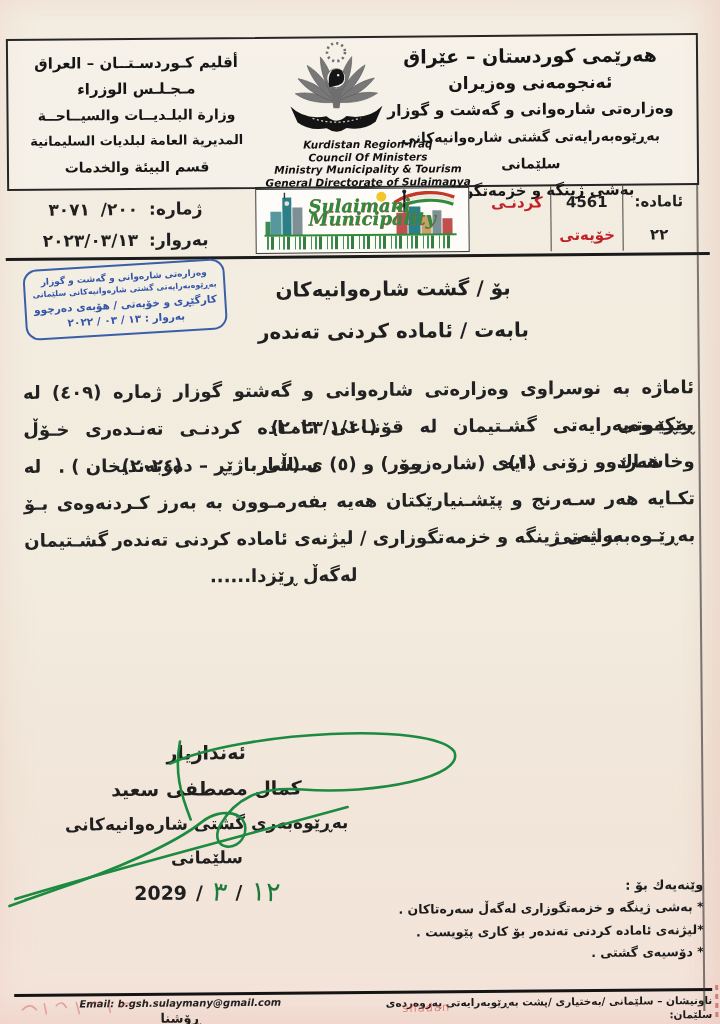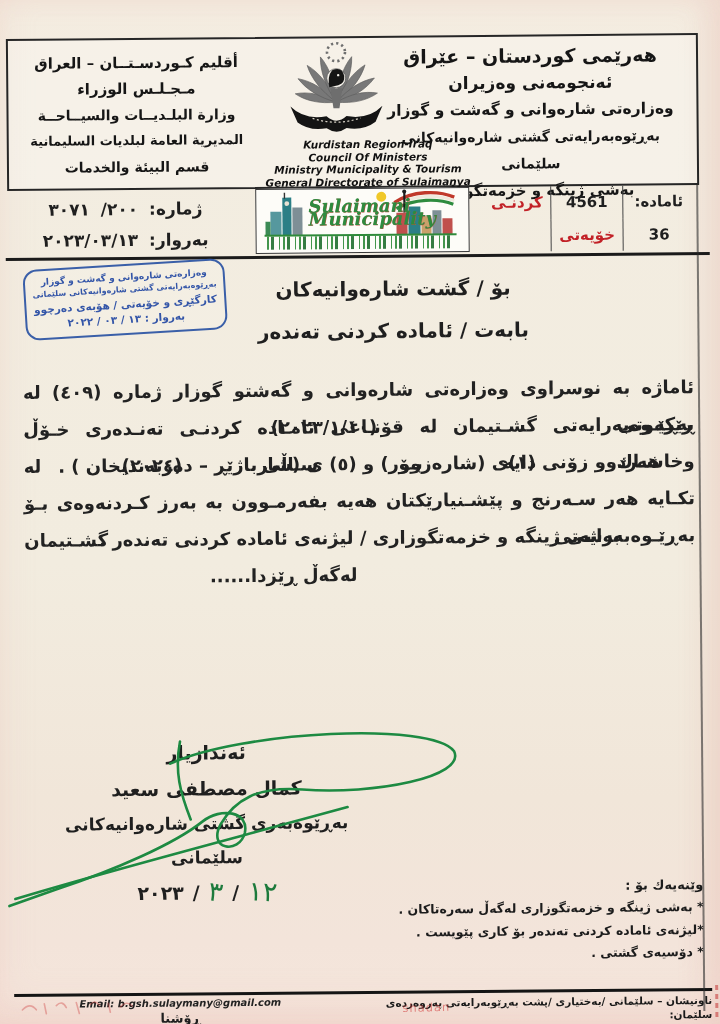--- a/index.html
+++ b/index.html
@@ -209,21 +209,21 @@
         <div>Municipality</div>
       </div>
       <div class="logo-ground"></div>
       <div class="logo-barcode"></div>
     </div>
 
     <div class="ref-table">
       <div class="cell">ئاماده:</div>
       <div class="cell">4561</div>
       <div class="cell red">کردنـی</div>
-      <div class="cell">36</div>
+      <div class="cell">٢٢</div>
       <div class="cell red">خۆیەتی</div>
       <div class="cell"></div>
     </div>
 
     <div class="rule-heavy"></div>
 
     <div class="stamp">
       <div class="s0">وەزارەتی شارەوانی و گەشت و گوزار</div>
       <div class="s1">بەڕێوەبەرایەتی گشتی شارەوانیەکانی سلێمانی</div>
       <div class="s2">کارگێڕی و خۆیەتی / هۆبەی دەرچوو</div>
@@ -242,21 +242,21 @@
       <div class="ln jline">تکـایه هەر سـەرنج و پێشـنیارێکتان هەیه بفەرمـوون به بەرز کـردنەوەی بـۆ بەڕێـوەبەرایەتی گشـتیمان</div>
       <div class="ln cline">بەشی ژینگە و خزمەتگوزاری / لیژنەی ئاماده کردنی تەندەر .</div>
       <div class="ln closing">لەگەڵ ڕێزدا......</div>
     </div>
 
     <div class="sig-block">
       <div class="g0">ئەندازیار</div>
       <div class="g1">کمال مصطفی سعید</div>
       <div class="g2">بەڕێوەبەری گشتی شارەوانیەکانی سلێمانی</div>
       <div class="sig-date">
-        <span>٢٠٢٣</span>
+        <span>2029</span>
         <span>/</span>
         <span class="hand hand-m">٣</span>
         <span>/</span>
         <span class="hand hand-d">١٢</span>
       </div>
     </div>
 
     <svg class="sig-svg" viewBox="0 0 480 240">
       <g fill="none" stroke="#1d8a42" stroke-width="2.6" stroke-linecap="round">
         <path d="M178 50 C 172 80, 178 102, 188 128"></path>

